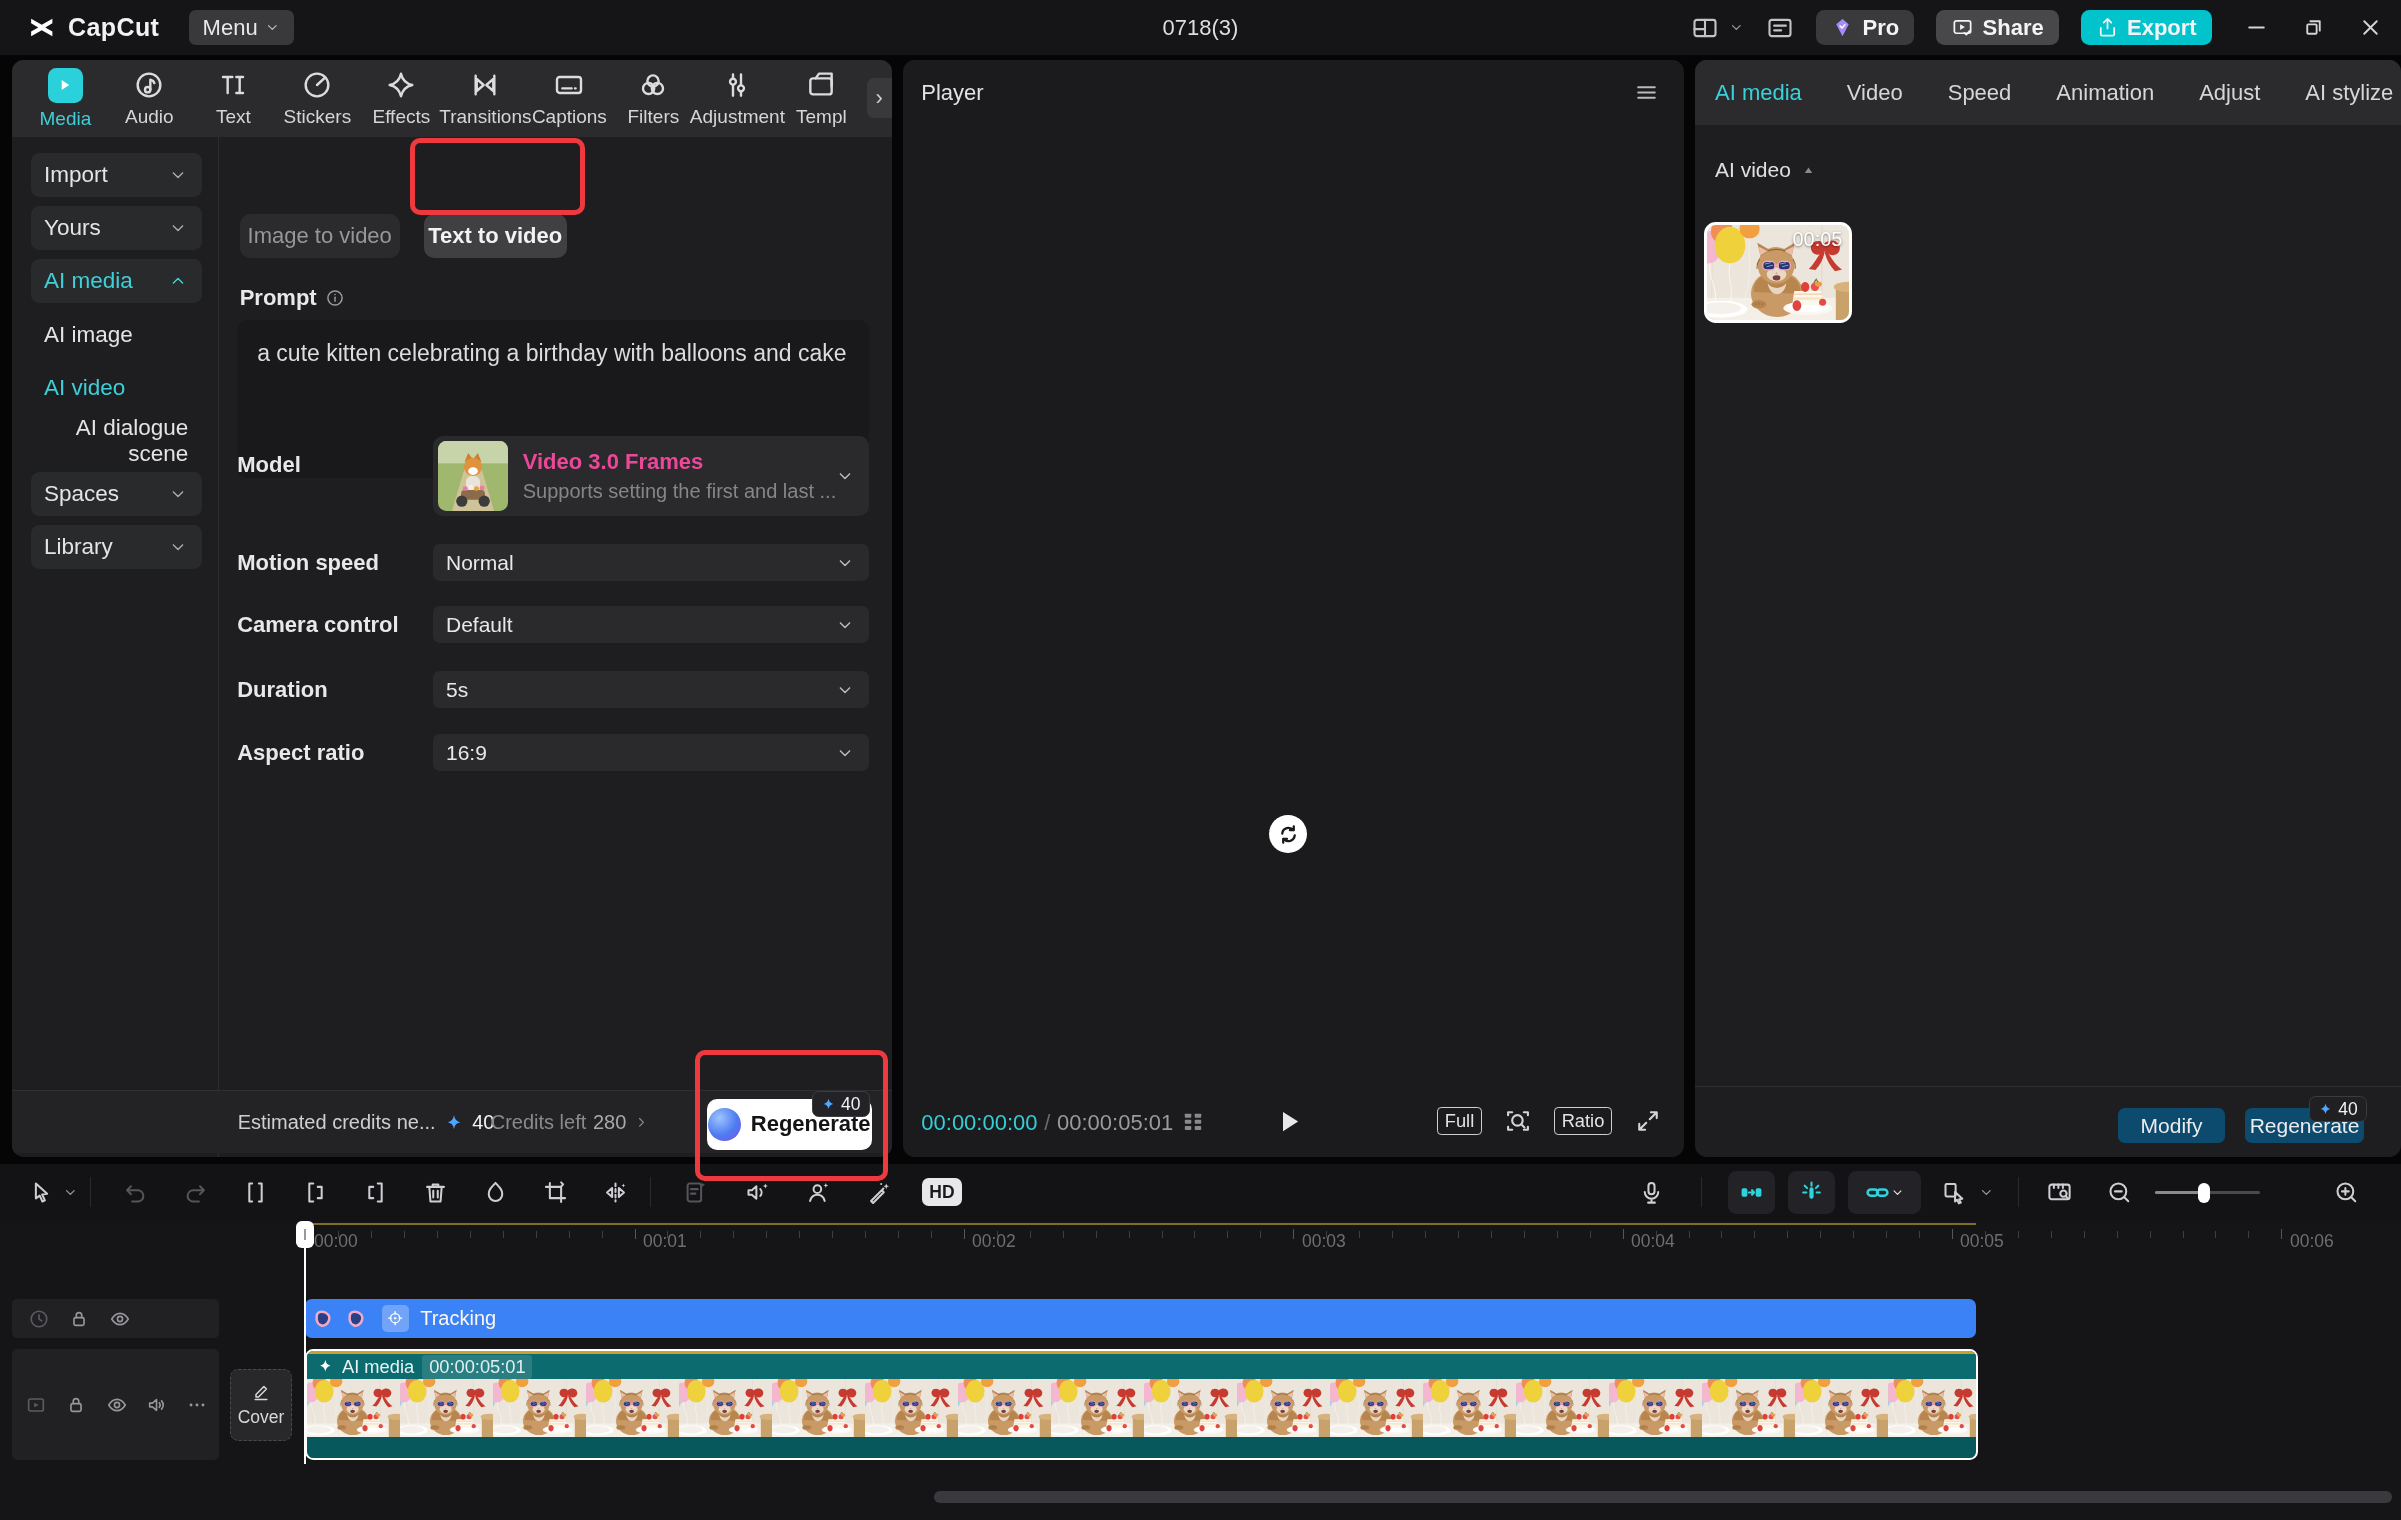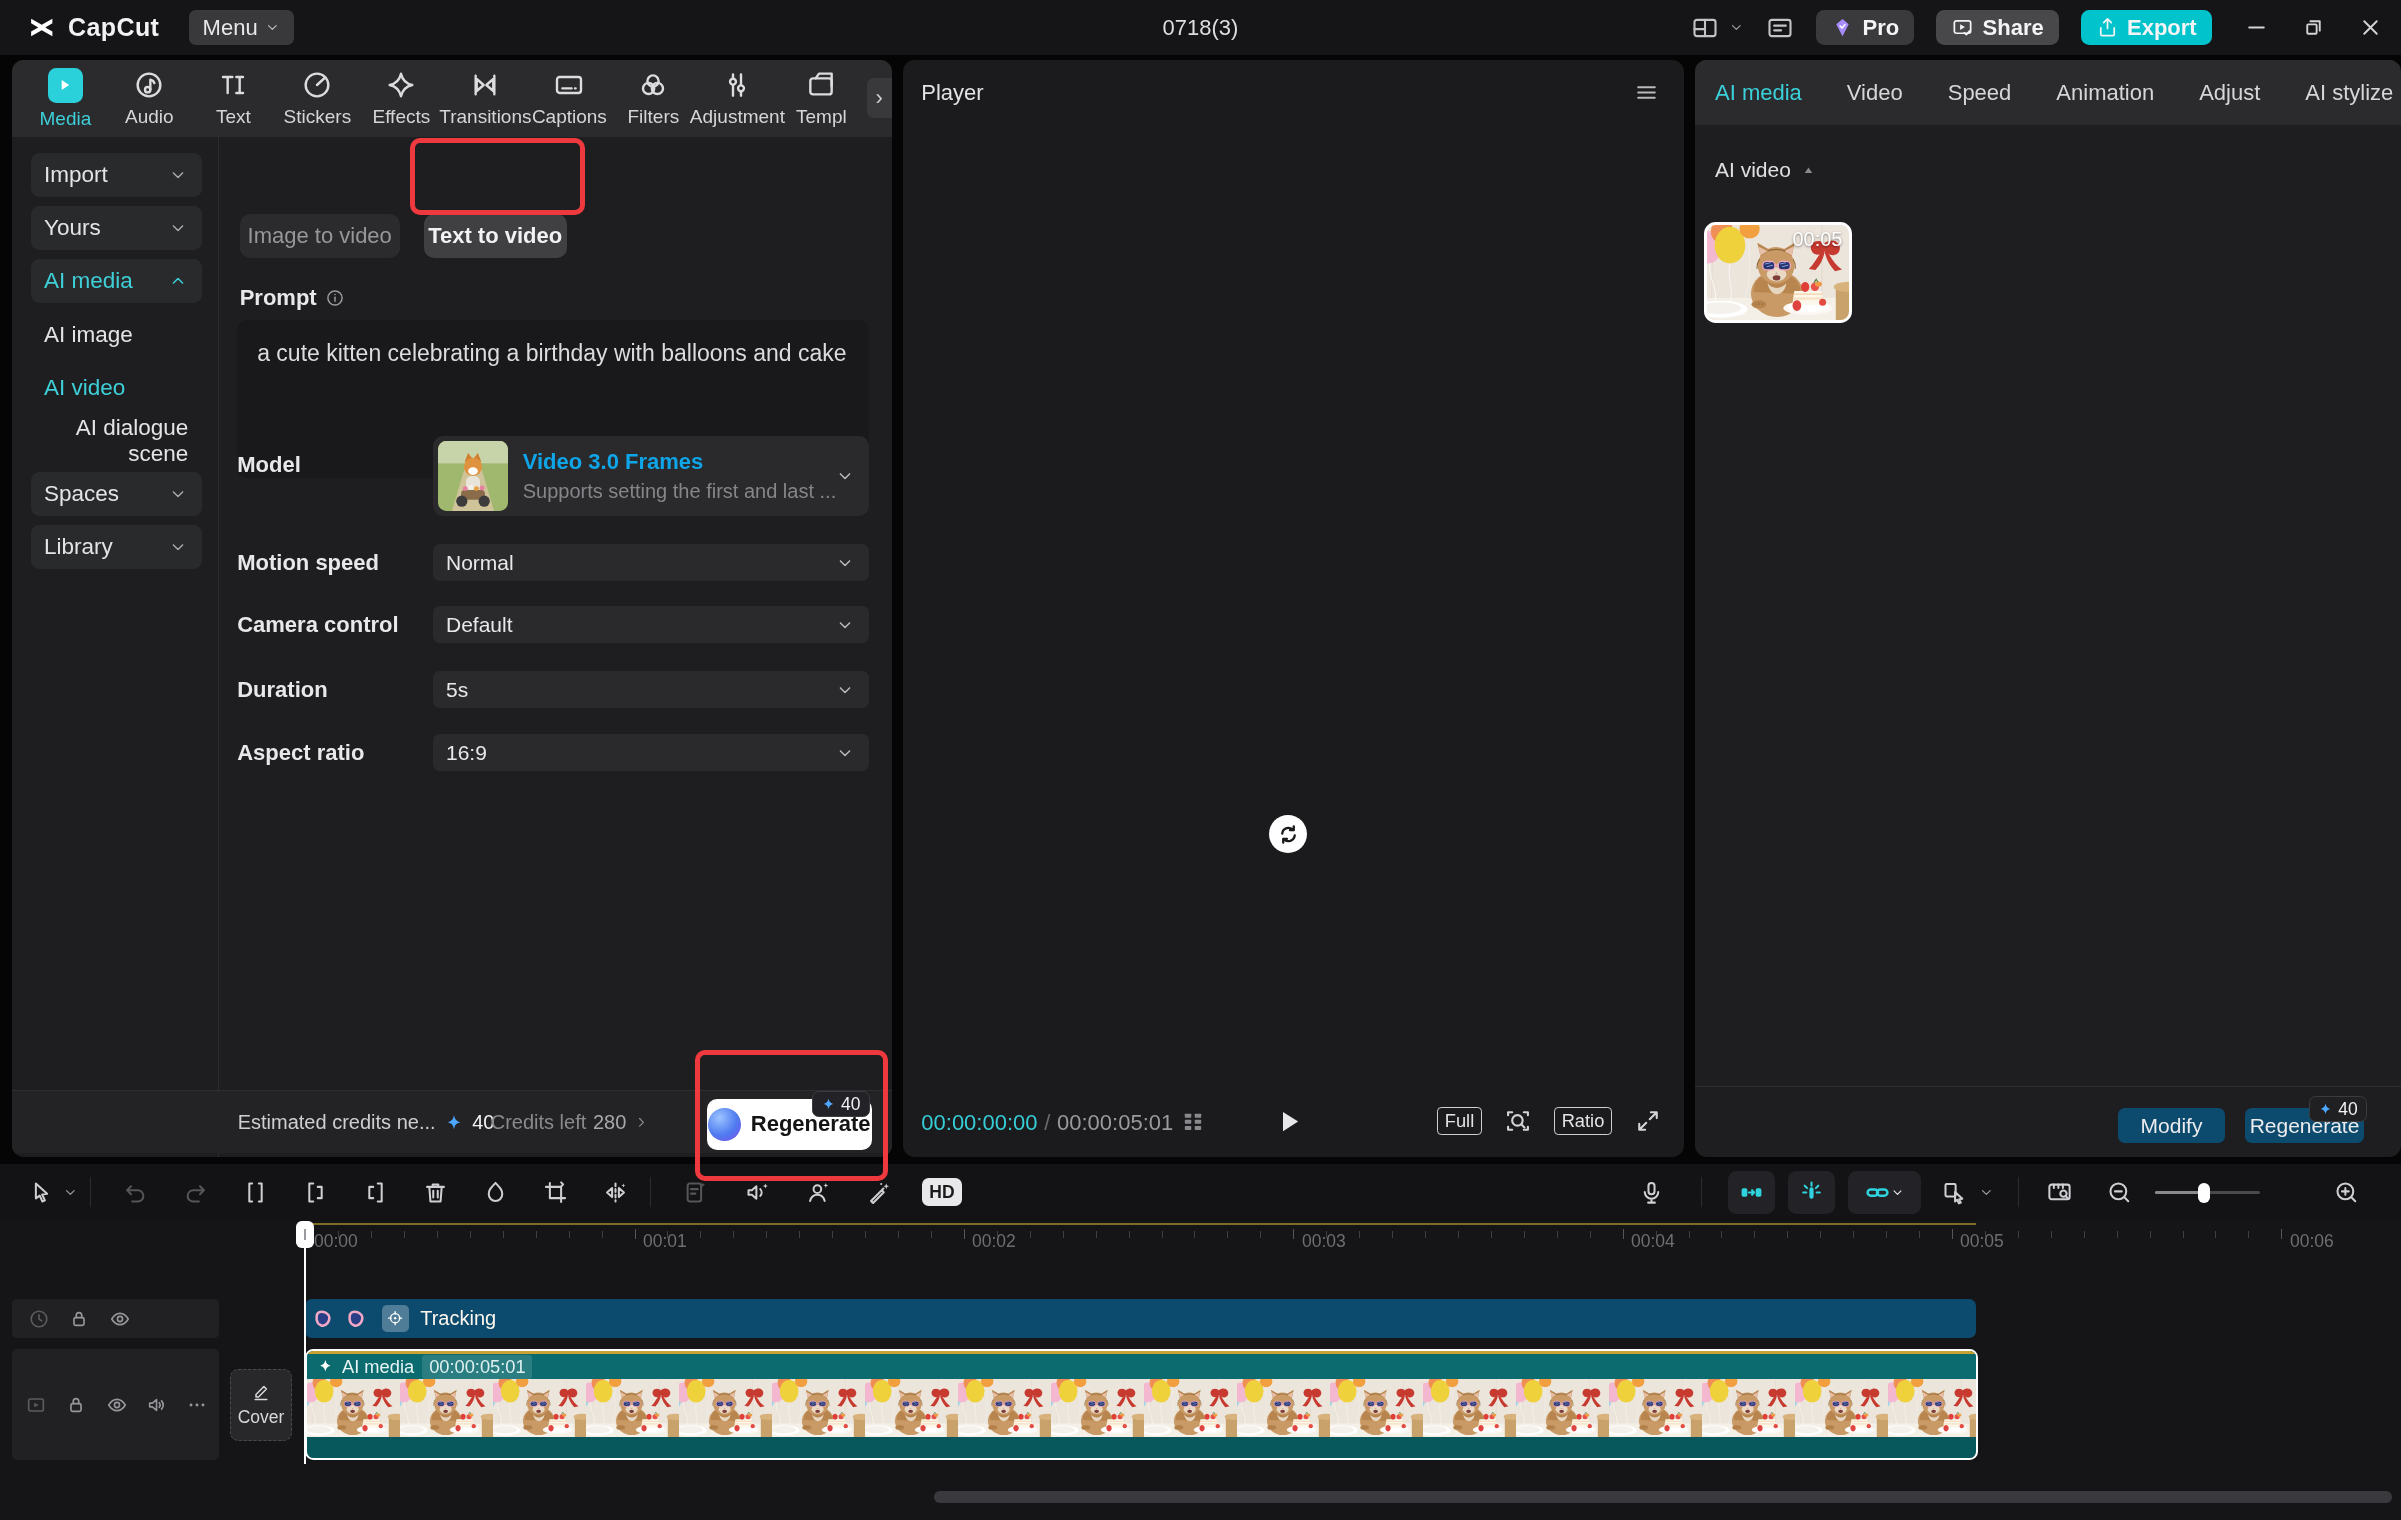--- a/index.html
+++ b/index.html
@@ -58,21 +58,21 @@
   .gtab.inactive { left:10px; top:77px; width:160px; background:#2b2b2e; color:#97979b; }
   .gtab.active { left:194px; top:77px; width:143px; background:#404043; color:#f2f2f4; font-weight:bold; }
   .prompt-row { left:10px; top:148px; display:flex; align-items:center; gap:8.3px; }
   .label-txt { font-size:22px; font-weight:bold; color:#e8e8ea; }
   .info-ico { width:20px; height:20px; color:#9a9a9e; }
   .prompt-box { left:7.5px; top:183px; width:632px; height:158px; background:#19191b; border:none; border-radius:10px; resize:none; padding:18.3px 20px; font-size:23px; color:#dcdcde; font-family:"Liberation Sans",sans-serif; line-height:1.35; }
   .model-label { left:7.5px; top:315px; }
   .model-row { left:203px; top:299px; width:436px; height:80px; background:#2a2a2d; border-radius:10px; display:flex; align-items:center; }
   .model-thumb { width:70px; height:70px; border-radius:8.3px; overflow:hidden; margin-left:5px; flex:0 0 70px; }
   .model-texts { margin-left:15px; flex:1; min-width:0; }
-  .model-name { font-size:22px; color:#0ea5e9; font-weight:bold; }
+  .model-name { font-size:22px; color:#ec4899; font-weight:bold; }
   .model-desc { font-size:20px; color:#86868a; margin-top:5px; white-space:nowrap; overflow:hidden; }
   .sel-caret { width:20px; height:20px; color:#b9b9bd; margin-right:13.3px; flex:0 0 20px; }
   .field-row { position:absolute; left:0; width:100%; height:37px; }
   .flabel { position:absolute; left:7.5px; top:5.8px; font-size:22px; font-weight:bold; color:#e8e8ea; }
   .fselect { position:absolute; left:203px; width:436px; height:37px; background:#2a2a2d; border-radius:6.7px; display:flex; align-items:center; justify-content:space-between; padding:0 13.3px; font-size:21px; color:#e8e8ea; }
 
   .credits-bar { left:0; top:1030px; width:880px; height:63px; background:#232326; border-top:0.8px solid #2f2f32; }
   .cred-left { position:absolute; left:226px; top:0; height:63px; display:flex; align-items:center; gap:8.3px; font-size:20px; color:#cfcfd2; }
   .spark { width:20px; height:20px; color:#4da6ff; }
   .cred-mid { position:absolute; left:479px; top:0; height:63px; display:flex; align-items:center; gap:6.7px; font-size:20px; color:#8a8a8e; }
@@ -135,21 +135,21 @@
   .olive { left:305px; top:1.7px; width:1671px; height:2.5px; background:#7d6e24; }
   .tick { position:absolute; top:8.3px; width:0.8px; background:#3f3f43; }
   .tick.major { background:#55555a; }
   .rlabel { position:absolute; top:10px; font-size:17.5px; color:#6e6e72; }
   .ctrl-bg { position:absolute; left:11.7px; background:#212124; border-radius:5px; }
   .ctrl-row { position:absolute; display:flex; align-items:center; gap:18.3px; }
   .ctrl-row .i { width:22px; height:22px; color:#97979b; }
   .ctrl-row .i.dim { color:#5c5c60; }
   .cover-btn { left:230px; top:148px; width:62px; height:72px; background:#28282b; border:1.7px dashed #4a4a4e; border-radius:8.3px; display:flex; flex-direction:column; align-items:center; justify-content:center; gap:5px; color:#d8d8da; font-size:17.5px; }
   .cover-btn .i { width:20px; height:20px; }
-  .track-orange { left:305px; top:78px; width:1671px; height:39px; background:#0c4a6e; border-radius:6.7px; display:flex; align-items:center; gap:8.3px; padding-left:10px; }
+  .track-orange { left:305px; top:78px; width:1671px; height:39px; background:#3b82f6; border-radius:6.7px; display:flex; align-items:center; gap:8.3px; padding-left:10px; }
   .lens { width:25px; height:22px; }
   .target-chip { width:27px; height:27px; background:rgba(255,255,255,.28); border-radius:5px; display:flex; align-items:center; justify-content:center; color:#fff; }
   .target-chip .i { width:18.3px; height:18.3px; }
   .track-label { font-size:20px; color:#fdf7ee; margin-left:3.3px; }
   .clip { left:305px; top:128px; width:1673px; height:111px; border:2.5px solid #fff; border-radius:8.3px; overflow:hidden; background:#06585c; }
   .clip-yellow { height:3.3px; background:#c9a232; }
   .clip-head { height:25px; background:#0b6b6f; display:flex; align-items:center; gap:8.3px; padding-left:10px; }
   .clip-head .i { width:16.7px; height:16.7px; color:#fff; }
   .clip-name { font-size:18.3px; color:#e6f4f4; }
   .clip-dur { font-size:18.3px; color:#dff0f0; background:rgba(255,255,255,.13); border-radius:3.3px; padding:0.8px 6.7px; }

